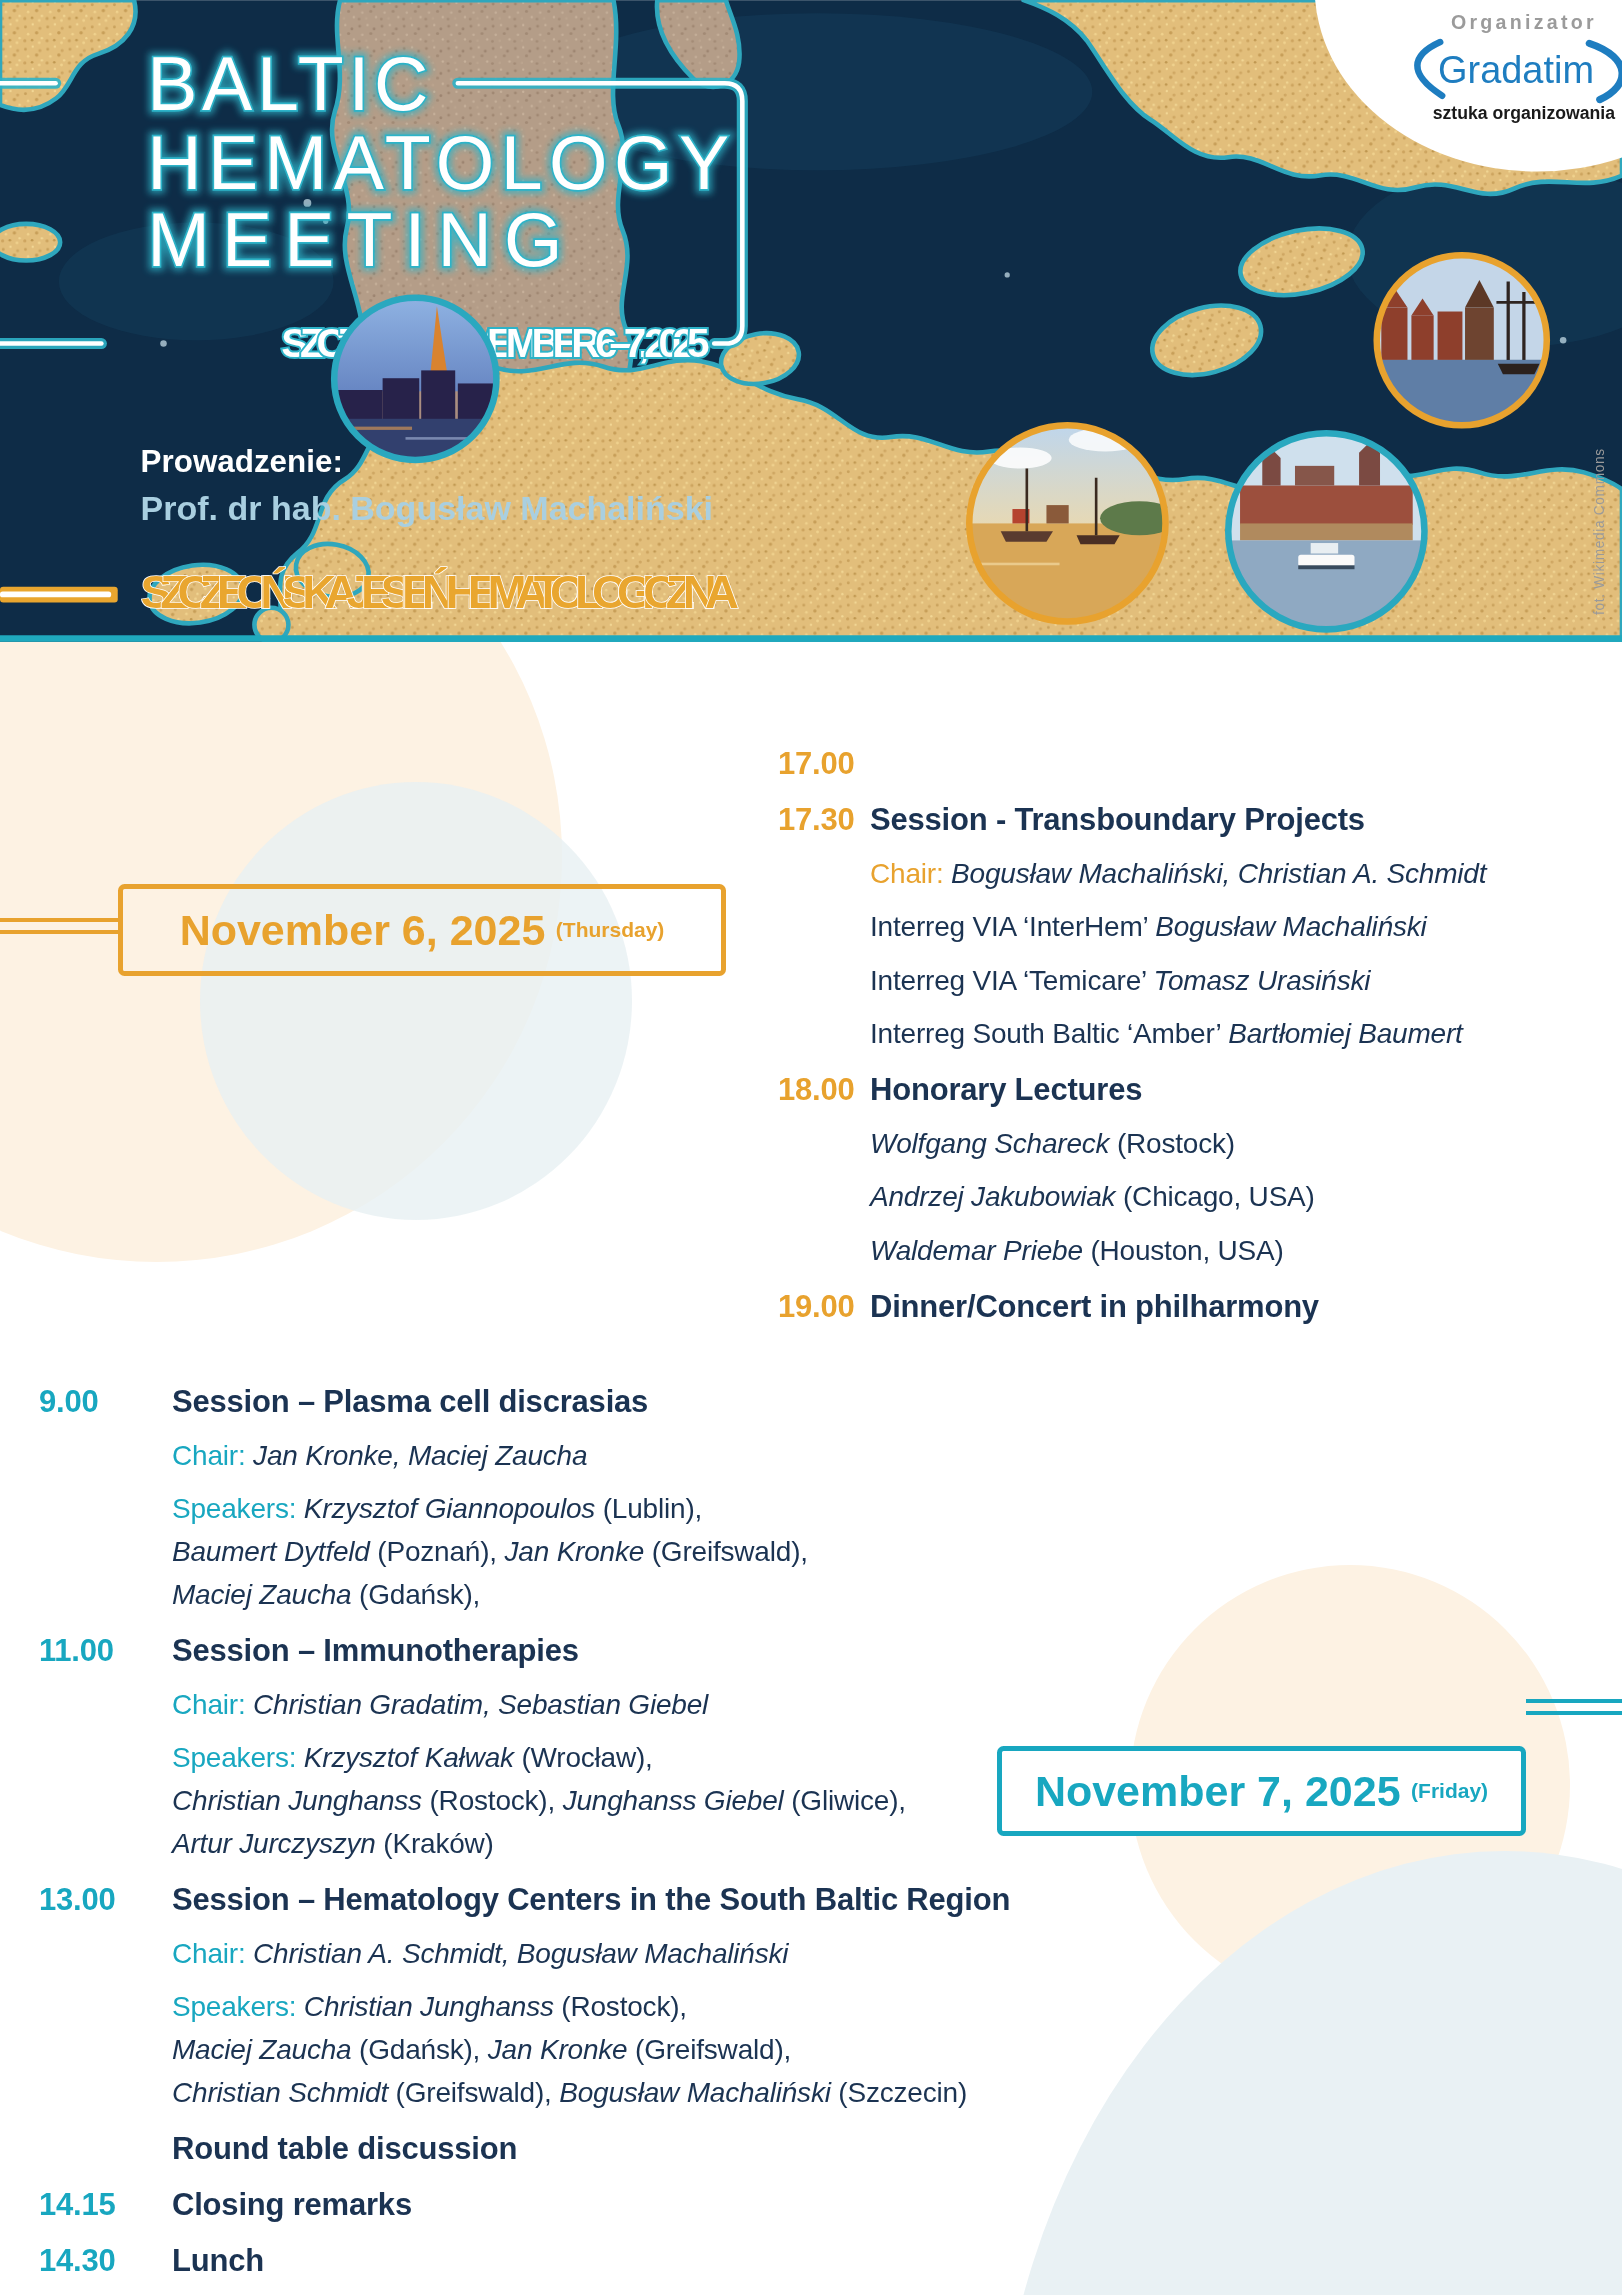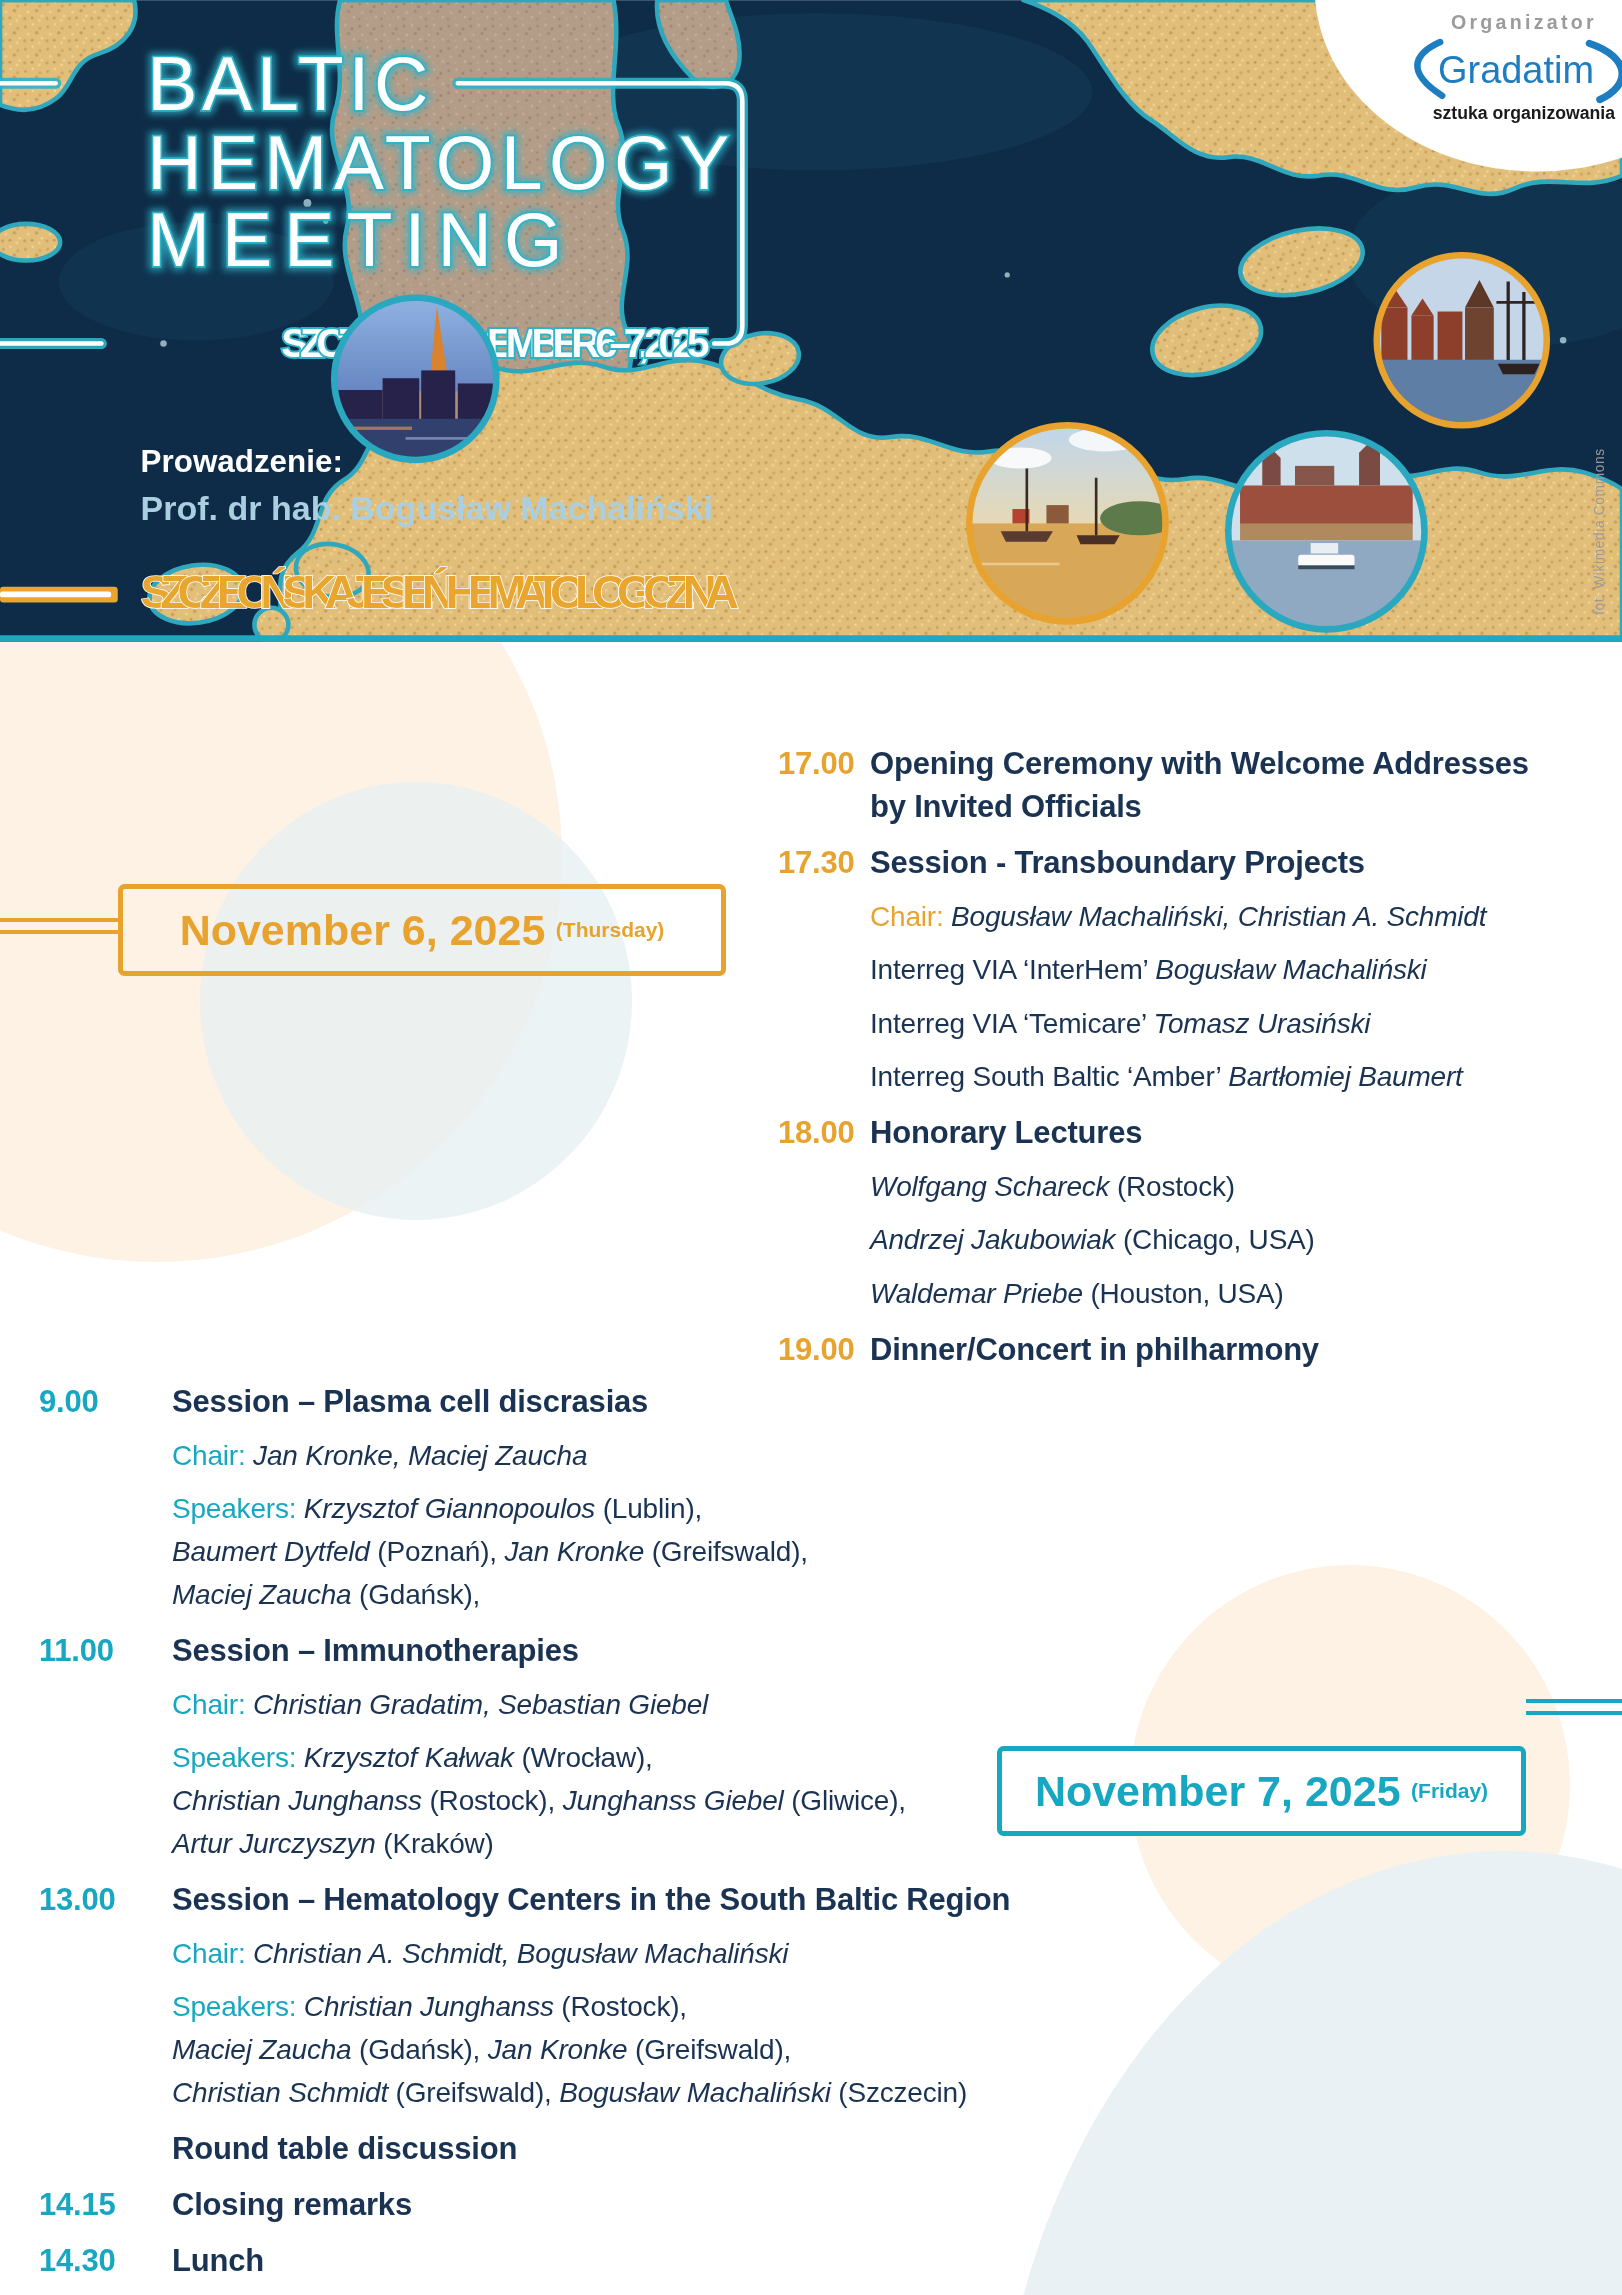--- a/index.html
+++ b/index.html
@@ -273,24 +273,20 @@
 
   <div class="connector" id="conn-day2"></div>
   <div class="badge" id="badge-day2">
     <span class="main">November 7, 2025</span>
     <span class="sub">(Friday)</span>
   </div>
 
   <div class="col" id="col-day1">
       <div class="item">
         <span class="time">17.00</span>
-        <div class="body">
-          <div class="ln ln-title"><span class="sg sg-plain">Opening Ceremony with Welcome Addresses</span></div>
-          <div class="ln ln-title"><span class="sg sg-plain">by Invited Officials</span></div>
-        </div>
       </div>
       <div class="item">
         <span class="time">17.30</span>
         <div class="body">
           <div class="ln ln-title"><span class="sg sg-plain">Session - Transboundary Projects</span></div>
           <div class="ln ln-detail gap"><span class="sg sg-label">Chair: </span><span class="sg sg-name">Bogusław Machaliński, Christian A. Schmidt</span></div>
           <div class="ln ln-detail gap"><span class="sg sg-plain">Interreg VIA ‘InterHem’ </span><span class="sg sg-name">Bogusław Machaliński</span></div>
           <div class="ln ln-detail gap"><span class="sg sg-plain">Interreg VIA ‘Temicare’ </span><span class="sg sg-name">Tomasz Urasiński</span></div>
           <div class="ln ln-detail gap"><span class="sg sg-plain">Interreg South Baltic ‘Amber’ </span><span class="sg sg-name">Bartłomiej Baumert</span></div>
         </div>

